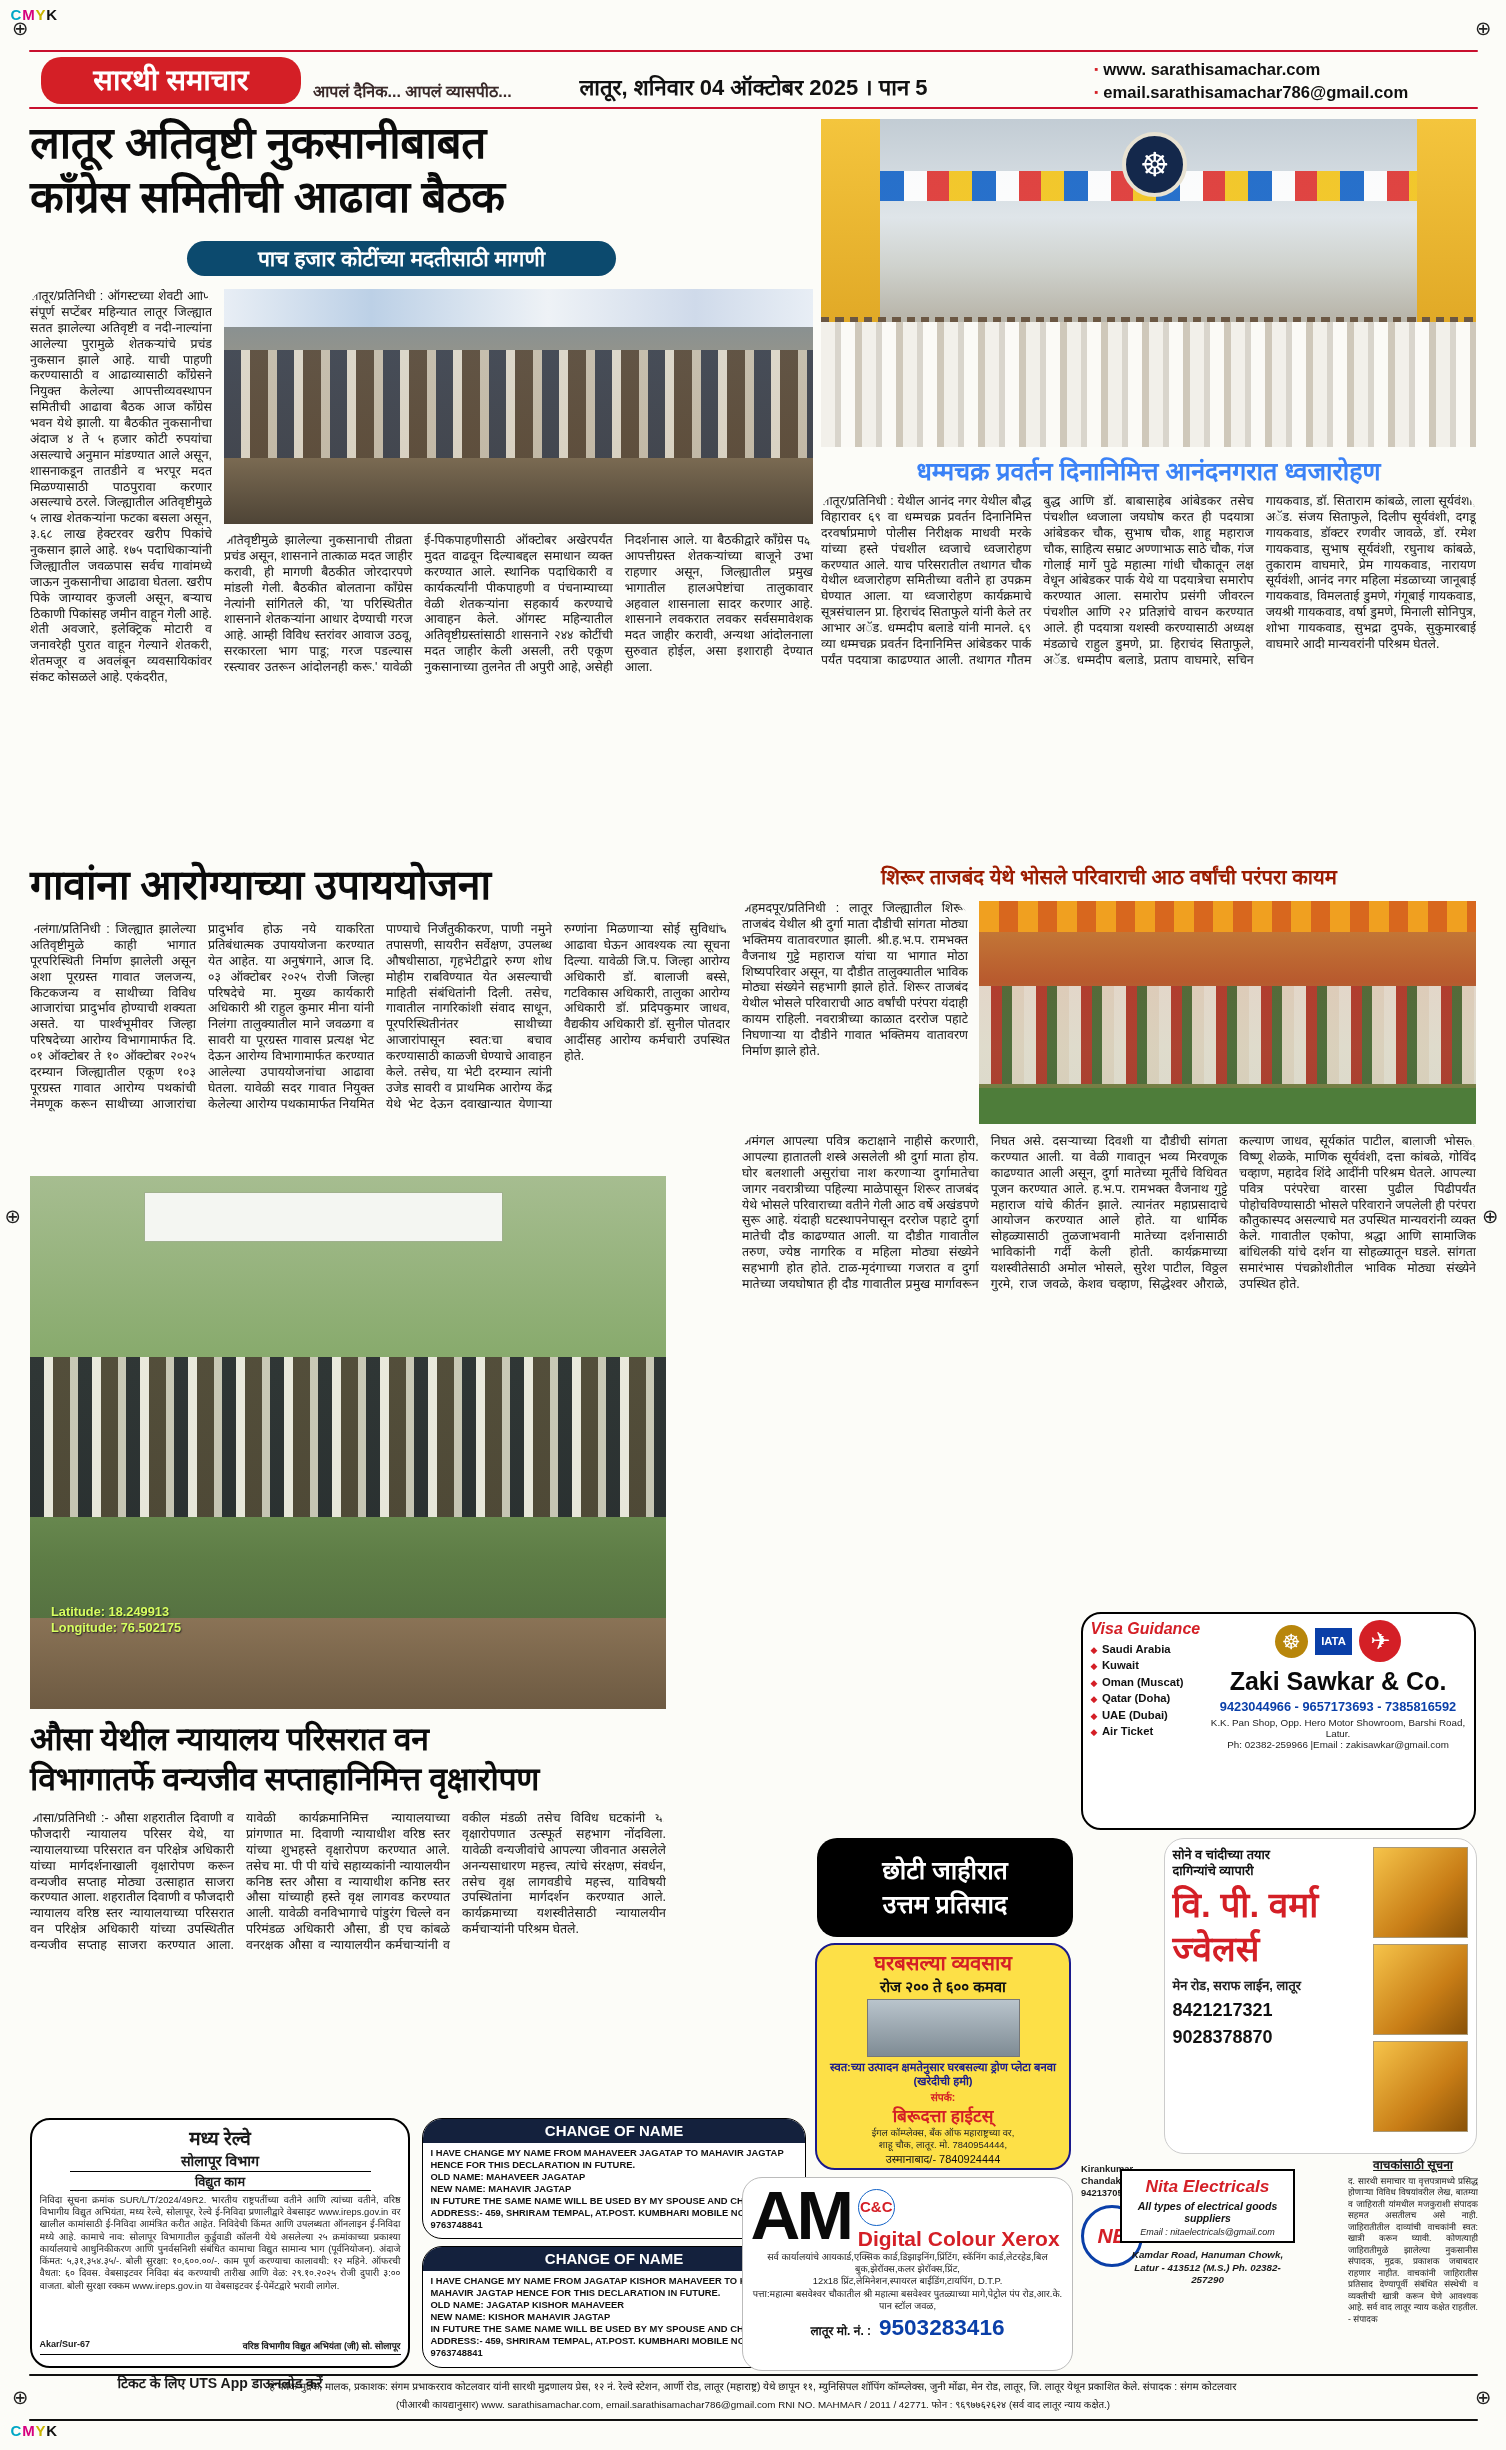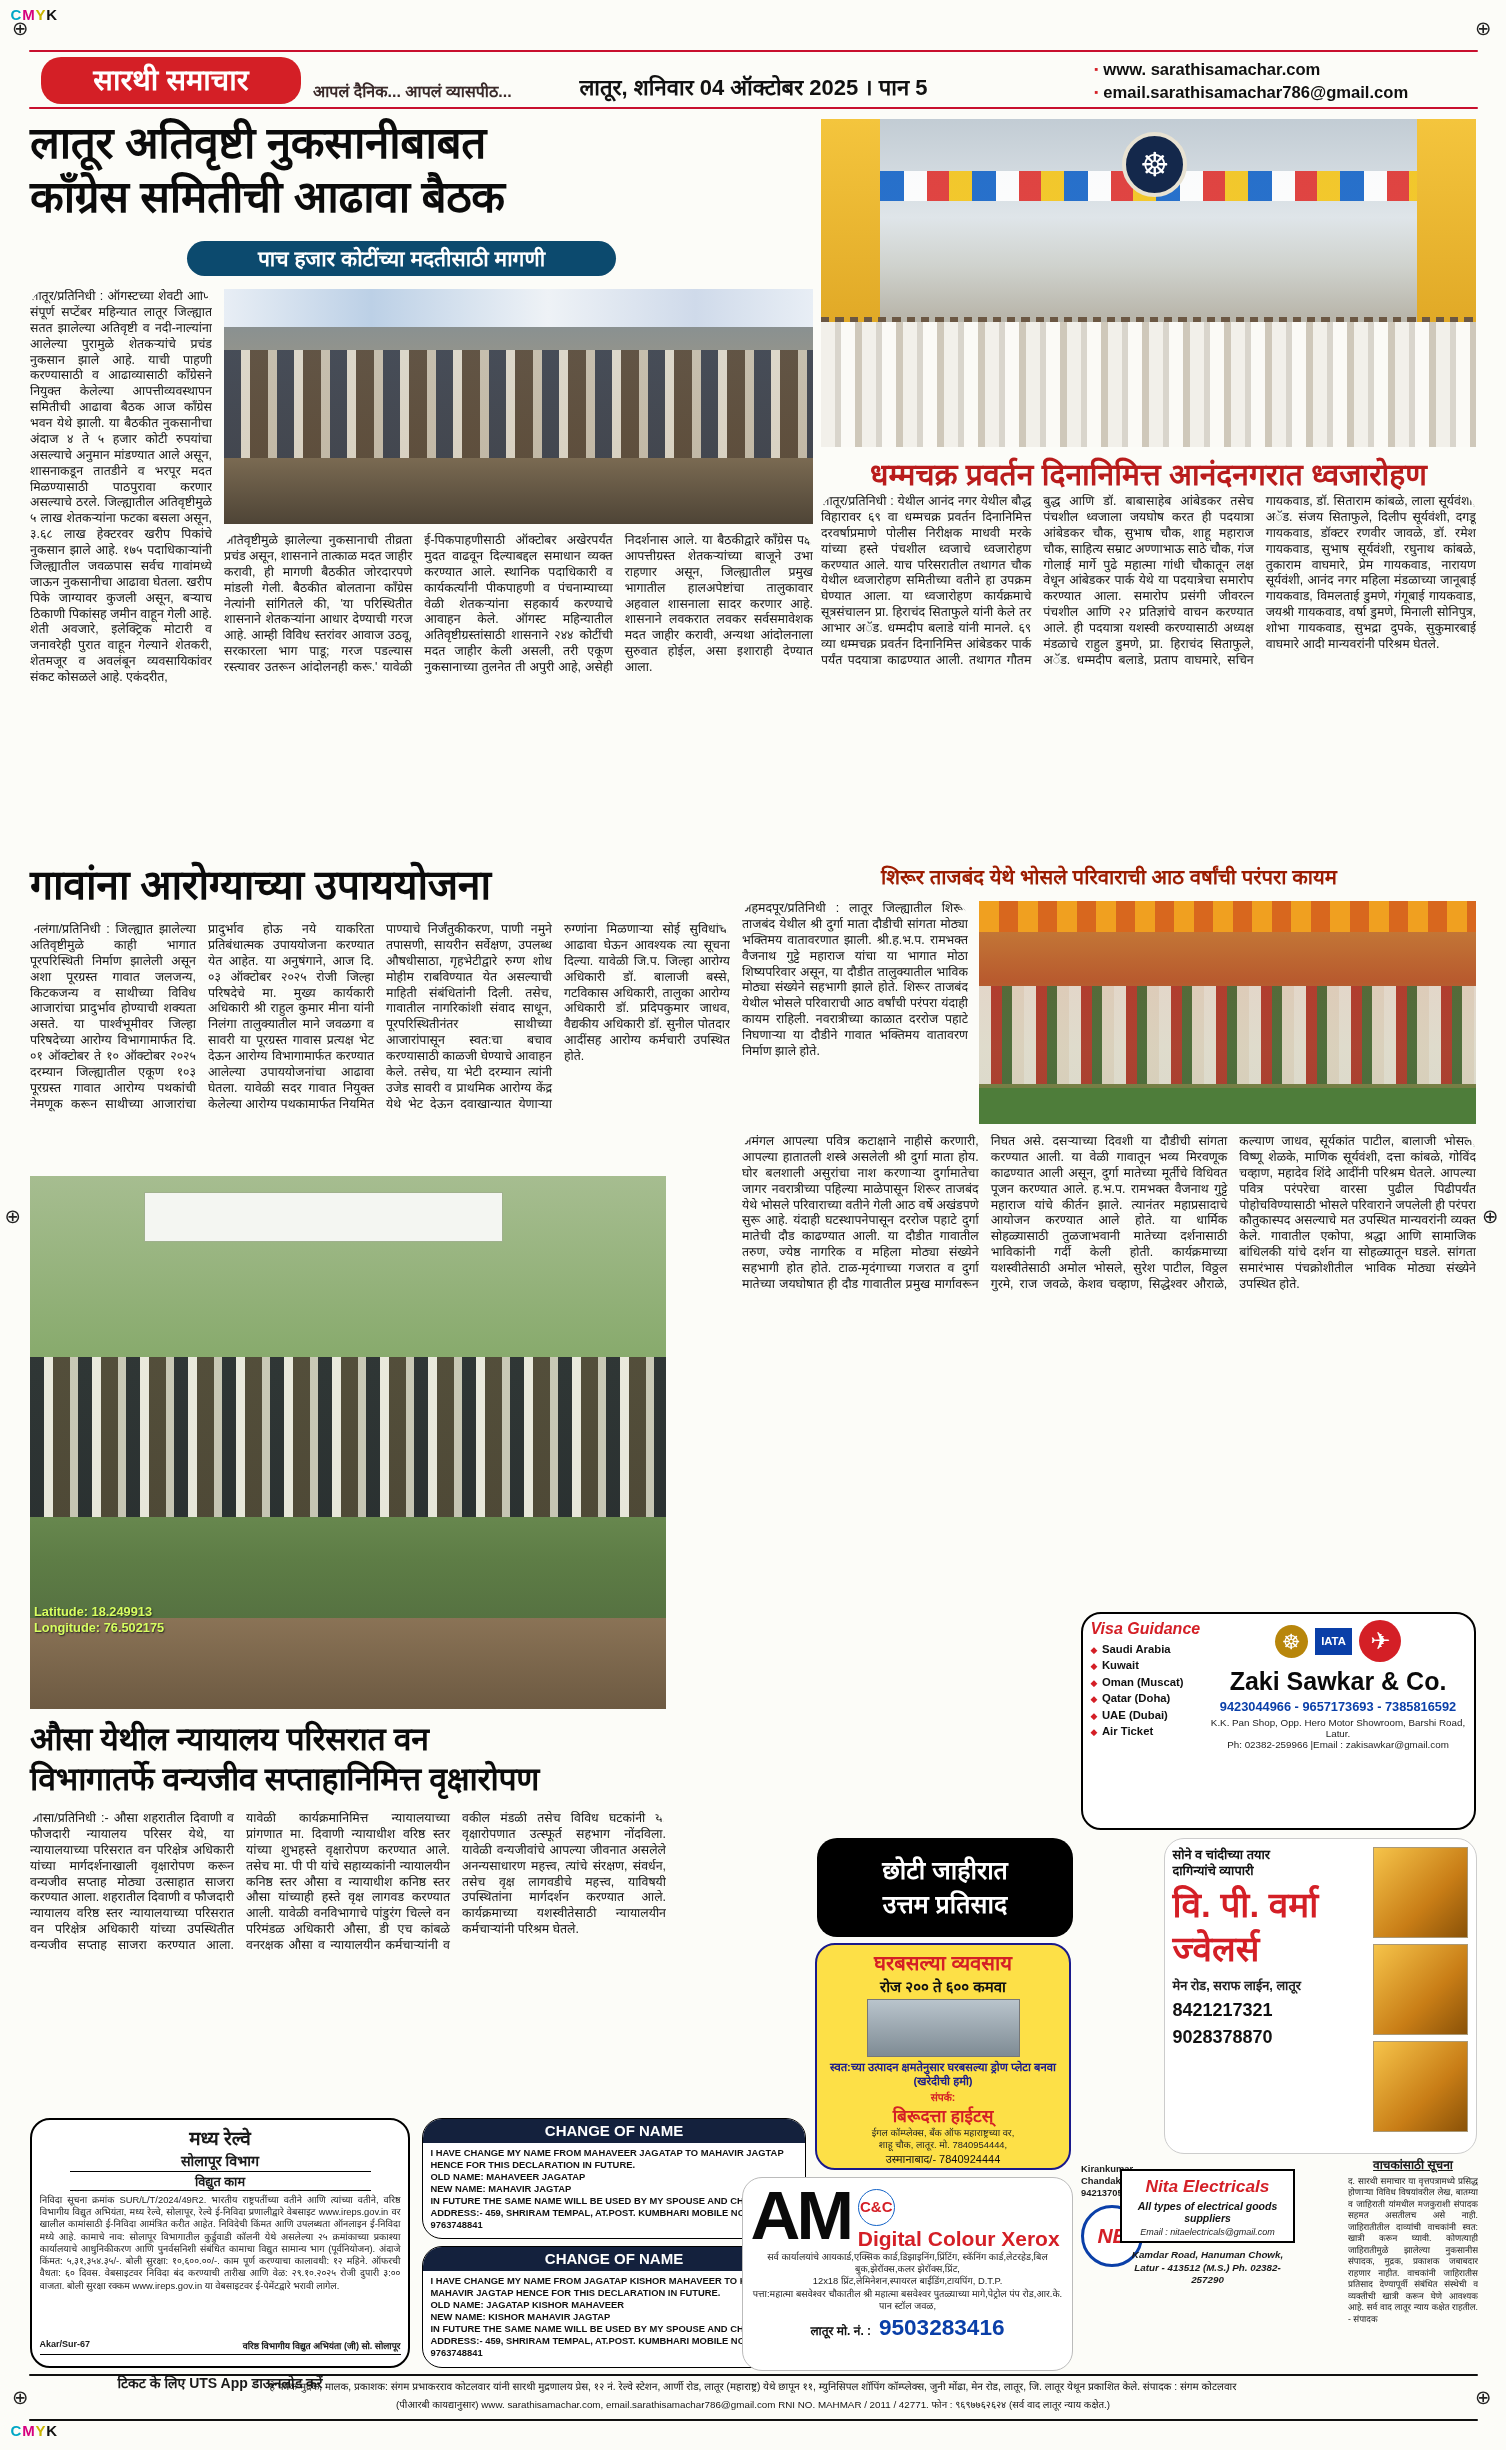--- a/index.html
+++ b/index.html
@@ -47,30 +47,30 @@
              border:4.5px solid #e8e2d2;color:#fff;font-size:33px;text-align:center;line-height:57px;}
   .p2-crowd{position:absolute;left:0;bottom:0;width:100%;height:38%;
             background:repeating-linear-gradient(90deg,#f2f0ea 0 13.6px,#d9d5cc 13.6px 20.3px,#fbfaf6 20.3px 34px,#cfc8ba 34px 41px);}
   .p2-heads{position:absolute;left:0;bottom:36%;width:100%;height:12px;
             background:repeating-linear-gradient(90deg,#6b5743 0 8.3px,transparent 8.3px 14.3px);}
   #photo3{left:30px;top:1176px;width:636px;height:533px;background:linear-gradient(180deg,#a6bd90 0%,#84a868 38%,#5e7d46 72%,#49613a 100%);}
   .p3-banner{position:absolute;left:18%;top:3%;width:56%;height:9%;background:#f4f6f2;border:0.8px solid #9fb08d;}
   .p3-crowd{position:absolute;left:0;top:34%;width:100%;height:30%;
             background:repeating-linear-gradient(90deg,rgba(32,34,44,.85) 0 14.3px,rgba(242,239,230,.92) 14.3px 23px,rgba(74,62,50,.85) 23px 40px,rgba(208,204,190,.9) 40px 48px);}
   .p3-soil{position:absolute;left:0;bottom:0;width:100%;height:17%;background:linear-gradient(180deg,#8a7356,#6d5a42);}
-  .p3-gps{position:absolute;left:4px;bottom:72px;color:#d8ff60;font-size:12.8px;font-weight:bold;
+  .p3-gps{position:absolute;left:21px;bottom:72px;color:#d8ff60;font-size:12.8px;font-weight:bold;
           text-shadow:0.8px 0.8px 1.5px #222;line-height:1.3;}
   #photo4{left:979px;top:901px;width:497px;height:223px;background:linear-gradient(180deg,#c9873b 0%,#b85a2e 36%,#8d8f4e 66%,#5f6f3c 100%);}
   .p4-marigold{position:absolute;left:0;top:0;width:100%;height:14%;
                background:repeating-linear-gradient(90deg,#f0a020 0 19.6px,#d8671e 19.6px 39px);}
   .p4-crowd{position:absolute;left:0;top:38%;width:100%;height:44%;
             background:repeating-linear-gradient(90deg,#e8e4da 0 12px,#b03a2e 12px 22.6px,#4a6b3a 22.6px 33px,#e2d8c8 33px 45px);opacity:.9;}
   .p4-carpet{position:absolute;left:0;bottom:0;width:100%;height:16%;background:#4e7d3a;}
   
-  #a2-h{left:821px;top:453px;width:655px;font-size:30px;font-weight:800;text-align:center;color:#b91c1c;}
+  #a2-h{left:821px;top:453px;width:655px;font-size:25px;font-weight:800;text-align:center;color:#3b82f6;}
   #a2-body{left:821px;top:494px;width:655px;height:301px;}
   
   #a3-h1{left:30px;top:812px;width:704px;font-size:41px;}
   #a3-h2{left:30px;top:863px;width:704px;font-size:41px;}
   #a3-body{left:30px;top:922px;width:700px;height:247px;}
   
   #a4-h{left:742px;top:812px;width:734px;font-size:38px;text-align:center;}
   #a4-sub{left:742px;top:862px;width:734px;font-size:20.3px;font-weight:800;color:#9c1c00;text-align:center;}
   #a4-lead{left:742px;top:901px;width:226px;height:223px;}
   #a4-body{left:742px;top:1134px;width:734px;height:459px;}

